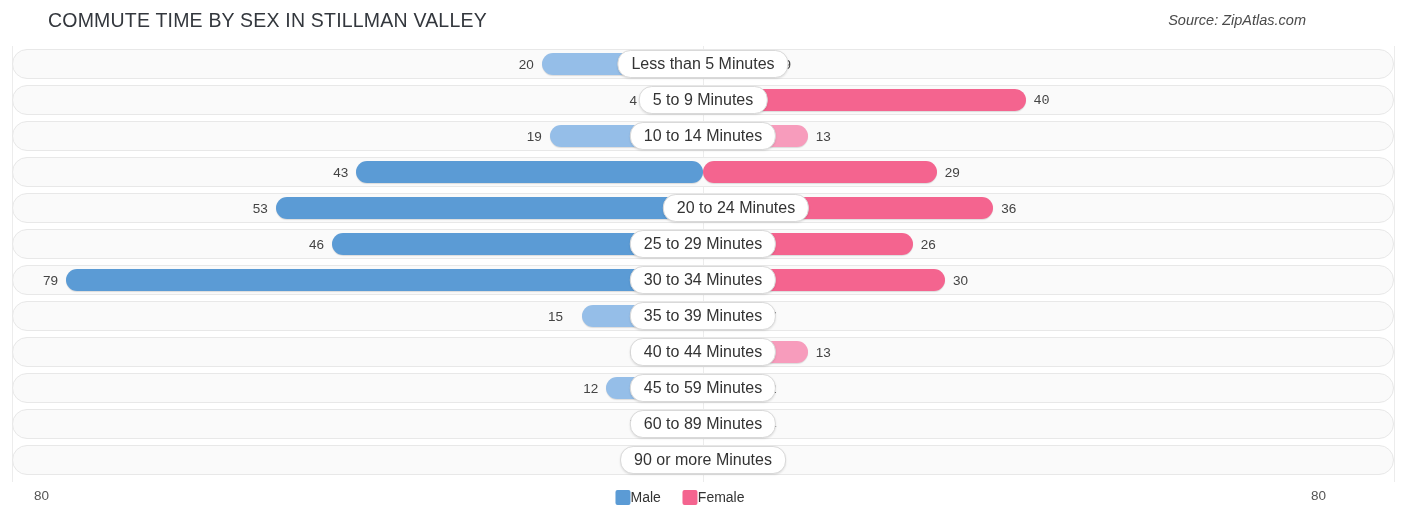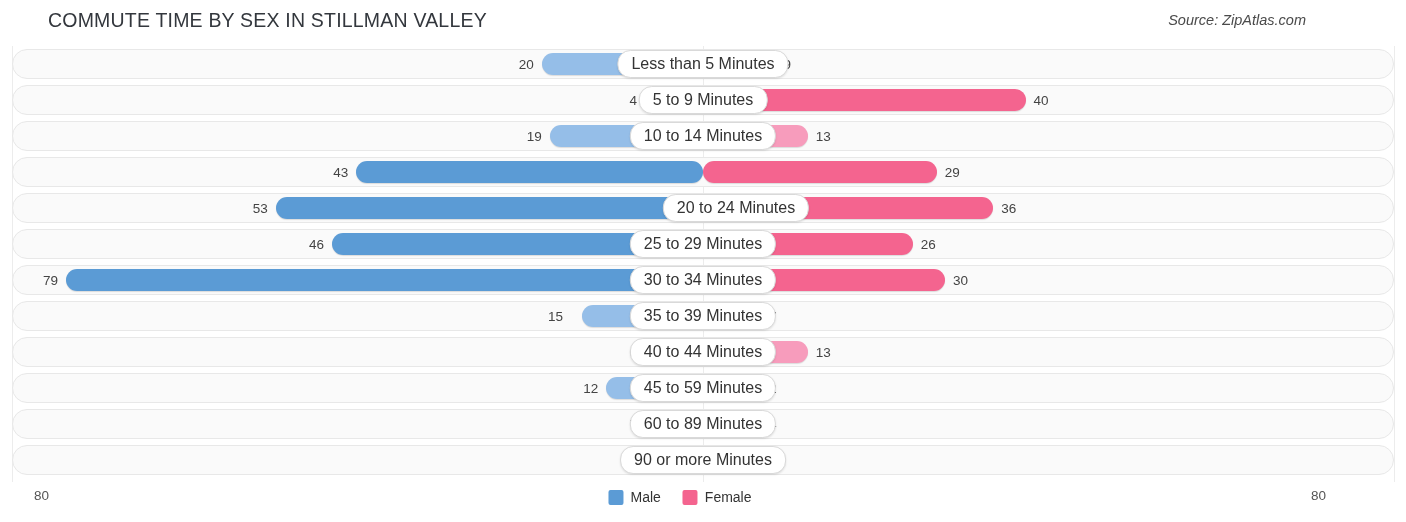--- a/index.html
+++ b/index.html
@@ -62,21 +62,21 @@
   #footer{position:absolute;left:0;top:484px;width:1360px;height:38px;}
   .axis-label{
     position:absolute;top:4px;font-size:13.5px;color:#555;
   }
   #axis-left{left:34px;}
   #axis-right{right:34px;}
   #legend{
     position:absolute;left:50%;top:5px;transform:translateX(-50%);
     display:flex;align-items:center;gap:22px;
   }
-  .legend-item{display:flex;align-items:center;gap:7px;}
+  .legend-item{display:flex;align-items:center;}
   .swatch{width:15px;height:15px;border-radius:2px;}
   .legend-text{font-size:14px;color:#333;}
 </style>
 </head>
 <body>
 
 <div id="header">
   <div id="chart-title">COMMUTE TIME BY SEX IN STILLMAN VALLEY</div>
   <div id="source-note">Source: ZipAtlas.com</div>
 </div>
@@ -91,21 +91,21 @@
       <div class="bar female" style="left: 703px; width: 72.5625px;"></div>
       <div class="val" style="left: 507.75px; width: 26px; text-align: right;">20</div>
       <div class="val" style="left: 783.562px;">9</div>
       <div class="cat-pill" style="left: 703px;">Less than 5 Minutes</div>
     </div>
     <div class="rowwrap" style="top: 36px;">
       <div class="row" style="top: 3px;"></div>
       <div class="bar male" style="left: 645px; width: 58px;"></div>
       <div class="bar female dark" style="left: 703px; width: 322.5px;"></div>
       <div class="val" style="left: 611px; width: 26px; text-align: right;">4</div>
-      <div class="val" style="left: 1033.5px;">40</div>
+      <div class="val" style="left: 1033.5px; font-family: Liberation Mono, monospace;">40</div>
       <div class="cat-pill" style="left: 703px;">5 to 9 Minutes</div>
     </div>
     <div class="rowwrap" style="top: 72px;">
       <div class="row" style="top: 3px;"></div>
       <div class="bar male" style="left: 549.812px; width: 153.188px;"></div>
       <div class="bar female" style="left: 703px; width: 104.812px;"></div>
       <div class="val" style="left: 515.812px; width: 26px; text-align: right;">19</div>
       <div class="val" style="left: 815.812px;">13</div>
       <div class="cat-pill" style="left: 703px;">10 to 14 Minutes</div>
     </div>

